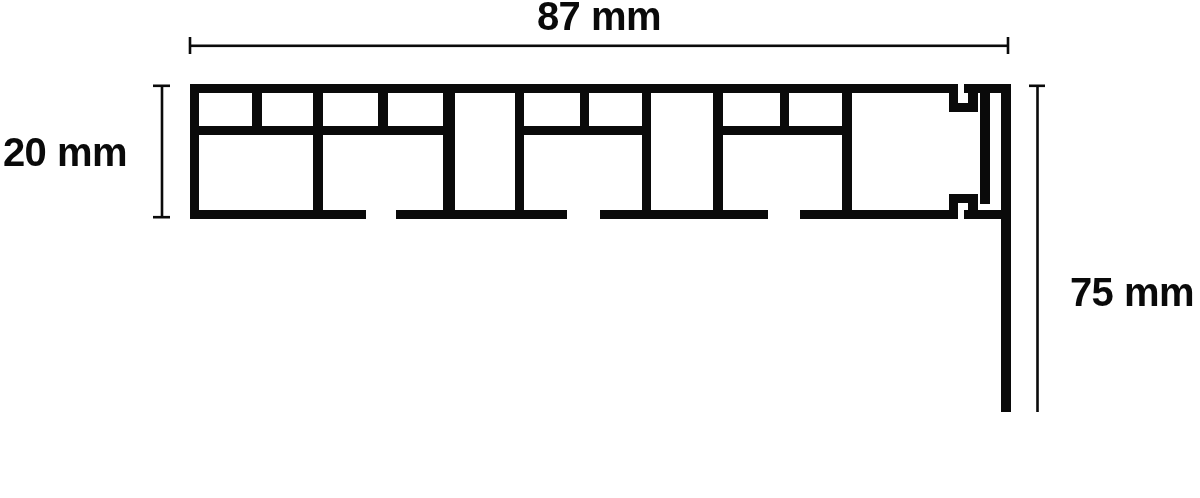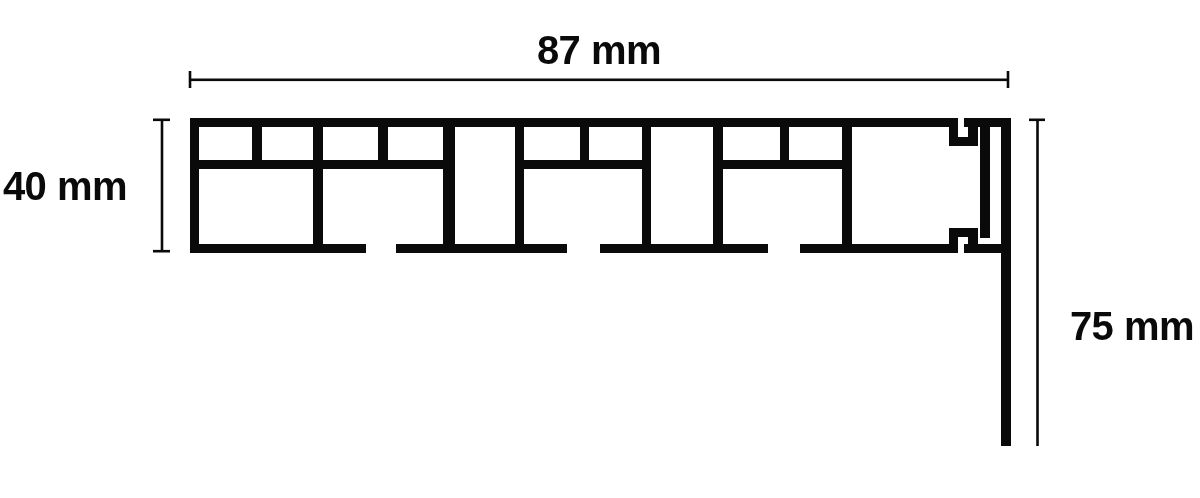--- a/index.html
+++ b/index.html
@@ -7,21 +7,20 @@
     padding: 0;
     background: #ffffff;
   }
   .stage {
     position: relative;
     width: 1200px;
     height: 412px;
     background: #ffffff;
     overflow: hidden;
     font-family: "Liberation Sans", "DejaVu Sans", sans-serif;
-    margin-top: 34px;
   }
   .stage svg {
     position: absolute;
     left: 0;
     top: 0;
     display: block;
   }
   .dim-label {
     position: absolute;
     font-weight: 700;
@@ -99,16 +98,16 @@
 
     <g fill="#0a0a0a">
       <rect x="1036.2" y="86" width="2.6" height="407"></rect>
       <rect x="1029" y="84.5" width="16" height="2.6"></rect>
       <rect x="1029" y="491.4" width="16" height="2.6"></rect>
     </g>
   </svg>
 
   <div class="dim-label width">87 mm</div>
 
-  <div class="dim-label height">40 mm</div>
+  <div class="dim-label height">20 mm</div>
 
   <div class="dim-label drop">75 mm</div>
 </div>
 
 </body></html>

